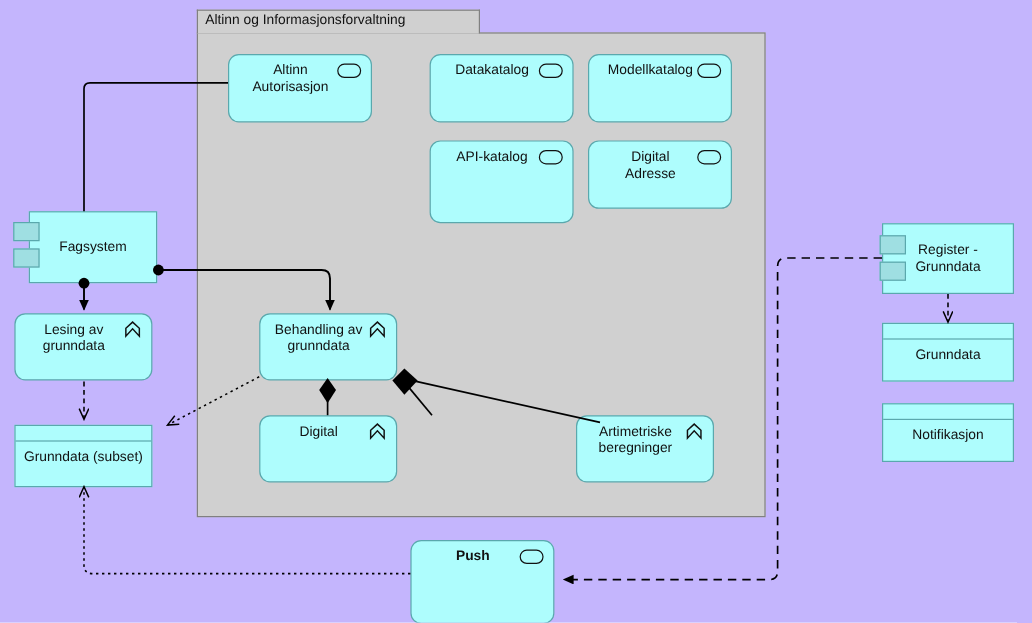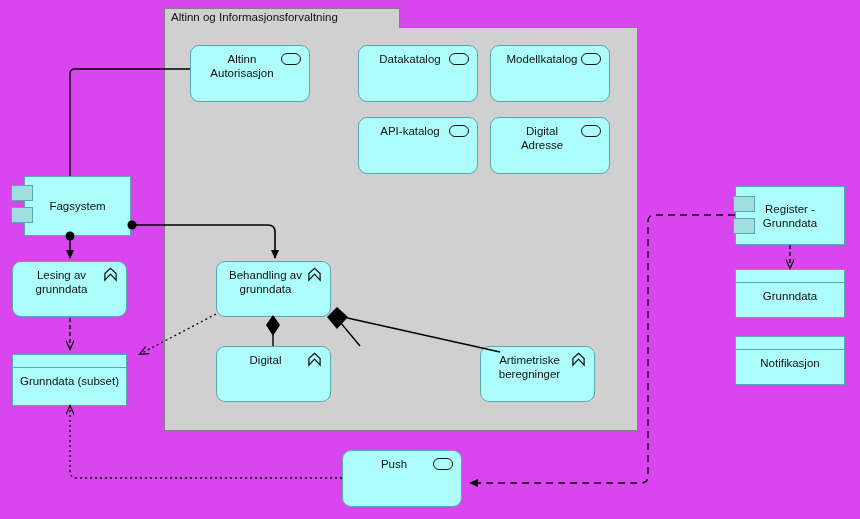--- a/index.html
+++ b/index.html
@@ -7,21 +7,21 @@
     padding: 0;
     background: #ffffff;
   }
   body {
     font-family: "Liberation Sans", sans-serif;
   }
   #canvas {
     position: relative;
     width: 860px;
     height: 519px;
-    background: #d946ef;
+    background: #c4b5fd;
     overflow: hidden;
   }
   #edges {
     position: absolute;
     left: 0;
     top: 0;
     width: 860px;
     height: 519px;
     pointer-events: none;
     z-index: 5;
@@ -186,21 +186,21 @@
     <div class="badge-oval"></div>
   </div>
 
   <div class="node rounded service" style="left:490px; top:45px; width:120px; height:57px;">
     <div class="label">
       <span>Modellkatalog</span>
     </div>
     <div class="badge-oval"></div>
   </div>
 
-  <div class="node rounded service" style="left:358px; top:117px; width:120px; height:57px;">
+  <div class="node rounded service" style="left:358px; top:117px; width:120px; height:69px;">
     <div class="label">
       <span>API-katalog</span>
     </div>
     <div class="badge-oval"></div>
   </div>
 
   <div class="node rounded service" style="left:490px; top:117px; width:120px; height:57px;padding-left:24px;">
     <div class="label">
       <span>Digital</span><br>
       <span>Adresse</span>
@@ -279,20 +279,20 @@
     </div>
   </div>
 
   <div class="node data-object" style="left:735px; top:336px; width:110px; height:49px;">
     <div class="hdr"></div>
     <div class="label">
       <span>Notifikasjon</span>
     </div>
   </div>
 
-  <div class="node rounded service" style="left:342px; top:450px; width:120px; height:57px;">
+  <div class="node rounded service" style="left:342px; top:450px; width:120px; height:70px;font-weight:bold;">
     <div class="label">
       <span>Push</span>
     </div>
     <div class="badge-oval"></div>
   </div>
 
 </div>
 
 </body></html>

